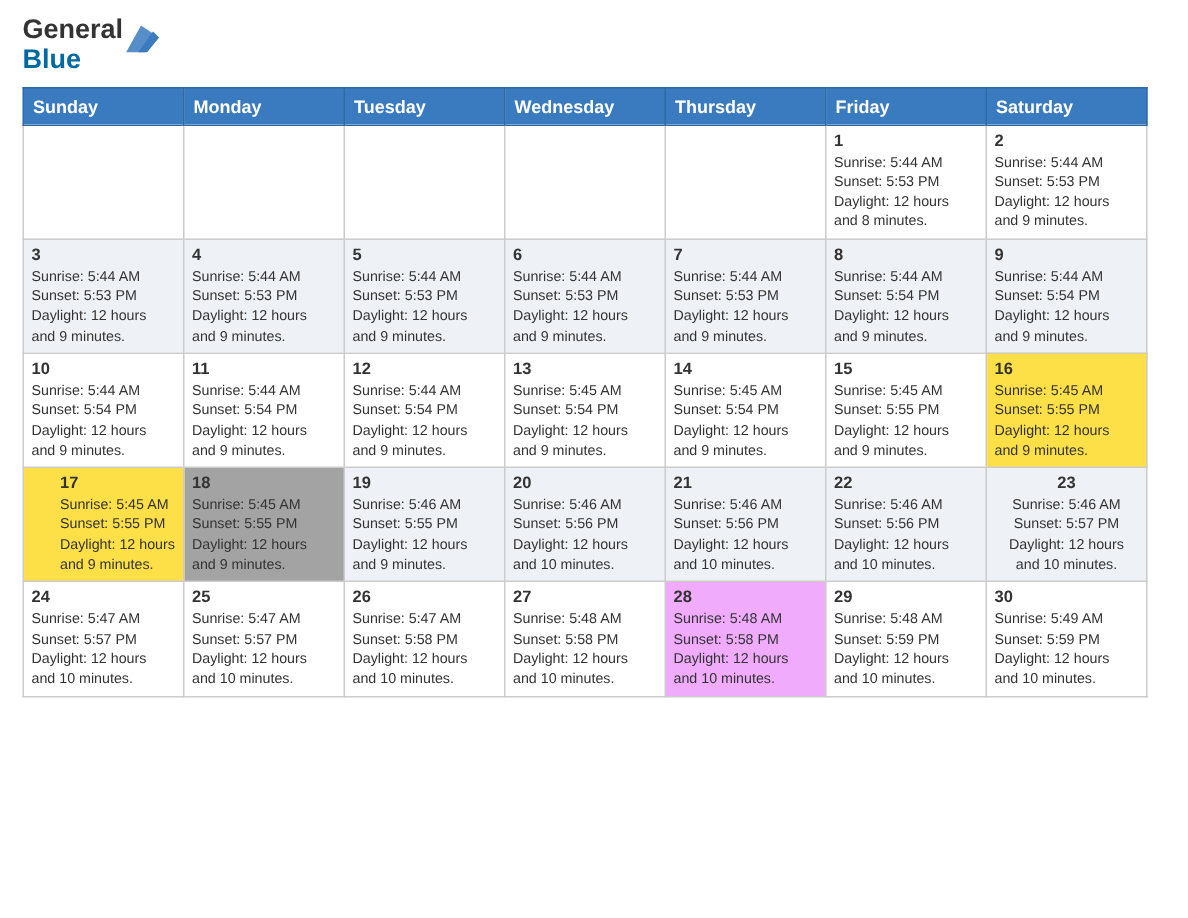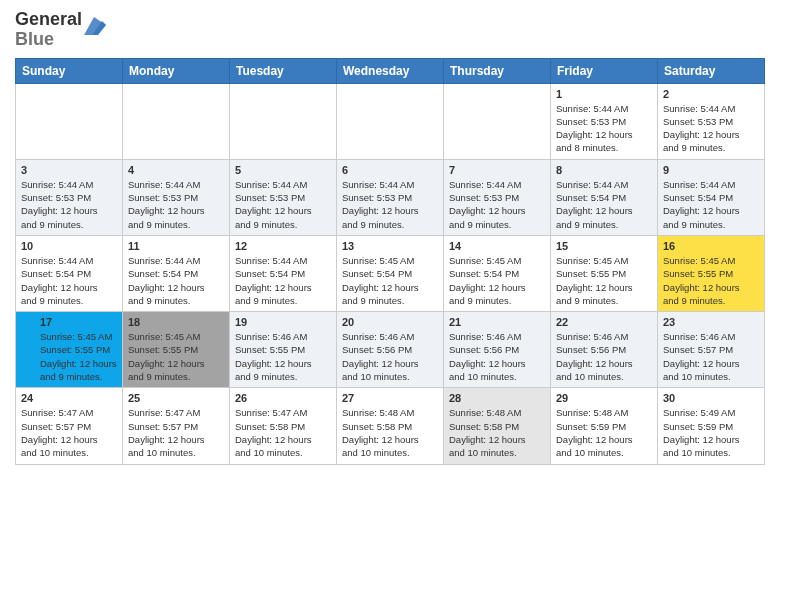--- a/index.html
+++ b/index.html
@@ -26,21 +26,21 @@
       flex-direction: column;
       align-items: flex-start;
     }
     .logo-text {
       font-size: 18px;
       font-weight: bold;
       color: #333;
       line-height: 1.1;
     }
     .logo-text .general { color: #333; }
-    .logo-text .blue { color: #737373; }
+    .logo-text .blue { color: #0369a1; }
     .title-area {
       text-align: right;
     }
     .month-title {
       font-size: 36px;
       color: #333;
       font-weight: 300;
     }
     .location {
       font-size: 14px;
@@ -203,21 +203,21 @@
           <td style="background: rgb(255, 255, 255); margin-top: 46px;">
             <div class="day-number">15</div>
             <div class="day-info">Sunrise: 5:45 AM<br>Sunset: 5:55 PM<br>Daylight: 12 hours<br>and 9 minutes.</div>
           </td>
           <td style="background: #fde047;">
             <div class="day-number">16</div>
             <div class="day-info">Sunrise: 5:45 AM<br>Sunset: 5:55 PM<br>Daylight: 12 hours<br>and 9 minutes.</div>
           </td>
         </tr>
         <tr>
-          <td style="background: #0ea5e9; padding-left: 24px;">
+          <td style="background: #fde047; padding-left: 24px;">
             <div class="day-number">17</div>
             <div class="day-info">Sunrise: 5:45 AM<br>Sunset: 5:55 PM<br>Daylight: 12 hours<br>and 9 minutes.</div>
           </td>
           <td style="background: #a3a3a3;">
             <div class="day-number">18</div>
             <div class="day-info">Sunrise: 5:45 AM<br>Sunset: 5:55 PM<br>Daylight: 12 hours<br>and 9 minutes.</div>
           </td>
           <td style="background: rgb(238, 242, 247);">
             <div class="day-number">19</div>
             <div class="day-info">Sunrise: 5:46 AM<br>Sunset: 5:55 PM<br>Daylight: 12 hours<br>and 9 minutes.</div>
@@ -227,21 +227,21 @@
             <div class="day-info">Sunrise: 5:46 AM<br>Sunset: 5:56 PM<br>Daylight: 12 hours<br>and 10 minutes.</div>
           </td>
           <td style="background: rgb(238, 242, 247);">
             <div class="day-number">21</div>
             <div class="day-info">Sunrise: 5:46 AM<br>Sunset: 5:56 PM<br>Daylight: 12 hours<br>and 10 minutes.</div>
           </td>
           <td style="background: rgb(238, 242, 247);">
             <div class="day-number">22</div>
             <div class="day-info">Sunrise: 5:46 AM<br>Sunset: 5:56 PM<br>Daylight: 12 hours<br>and 10 minutes.</div>
           </td>
-          <td style="background: rgb(238, 242, 247);">
+          <td style="background: rgb(238, 242, 247); text-align: center;">
             <div class="day-number">23</div>
             <div class="day-info">Sunrise: 5:46 AM<br>Sunset: 5:57 PM<br>Daylight: 12 hours<br>and 10 minutes.</div>
           </td>
         </tr>
         <tr>
           <td style="background: rgb(255, 255, 255); margin-left: 32px;">
             <div class="day-number">24</div>
             <div class="day-info">Sunrise: 5:47 AM<br>Sunset: 5:57 PM<br>Daylight: 12 hours<br>and 10 minutes.</div>
           </td>
           <td style="background: rgb(255, 255, 255);">
@@ -249,21 +249,21 @@
             <div class="day-info">Sunrise: 5:47 AM<br>Sunset: 5:57 PM<br>Daylight: 12 hours<br>and 10 minutes.</div>
           </td>
           <td style="background: rgb(255, 255, 255);">
             <div class="day-number">26</div>
             <div class="day-info">Sunrise: 5:47 AM<br>Sunset: 5:58 PM<br>Daylight: 12 hours<br>and 10 minutes.</div>
           </td>
           <td style="background: rgb(255, 255, 255);">
             <div class="day-number">27</div>
             <div class="day-info">Sunrise: 5:48 AM<br>Sunset: 5:58 PM<br>Daylight: 12 hours<br>and 10 minutes.</div>
           </td>
-          <td style="background: #e5e5e5;">
+          <td style="background: #f0abfc;">
             <div class="day-number">28</div>
             <div class="day-info">Sunrise: 5:48 AM<br>Sunset: 5:58 PM<br>Daylight: 12 hours<br>and 10 minutes.</div>
           </td>
           <td style="background: rgb(255, 255, 255);">
             <div class="day-number">29</div>
             <div class="day-info">Sunrise: 5:48 AM<br>Sunset: 5:59 PM<br>Daylight: 12 hours<br>and 10 minutes.</div>
           </td>
           <td style="background: rgb(255, 255, 255);">
             <div class="day-number">30</div>
             <div class="day-info">Sunrise: 5:49 AM<br>Sunset: 5:59 PM<br>Daylight: 12 hours<br>and 10 minutes.</div>

